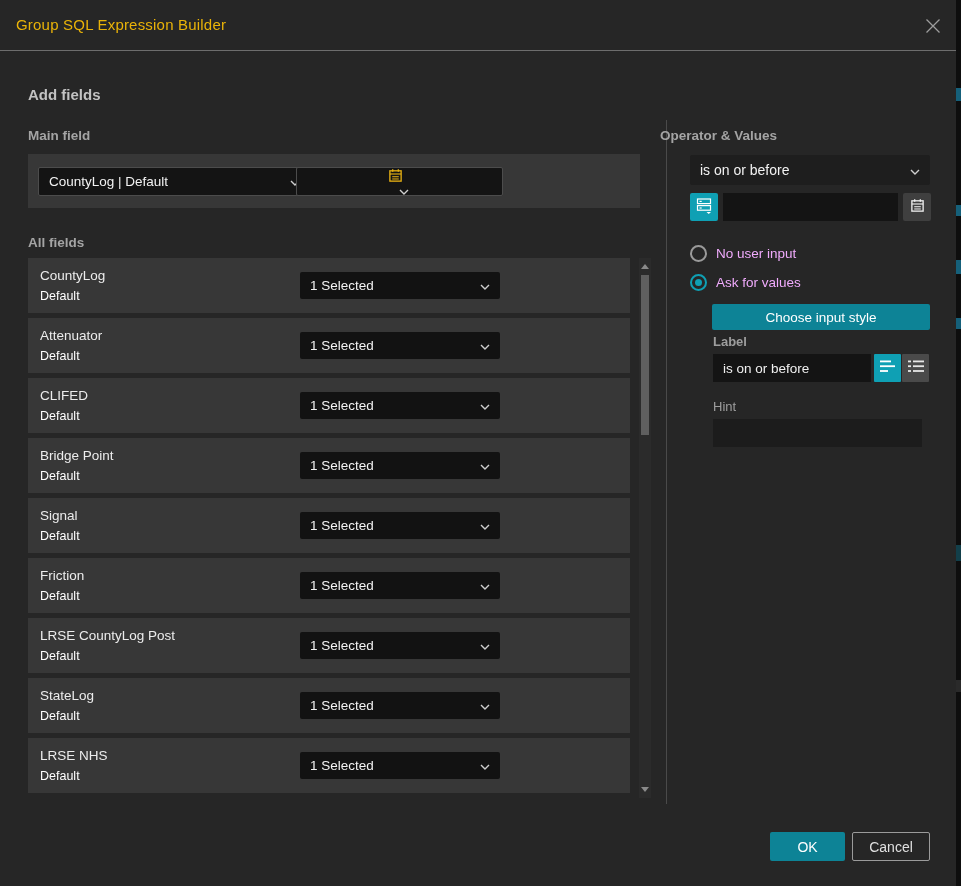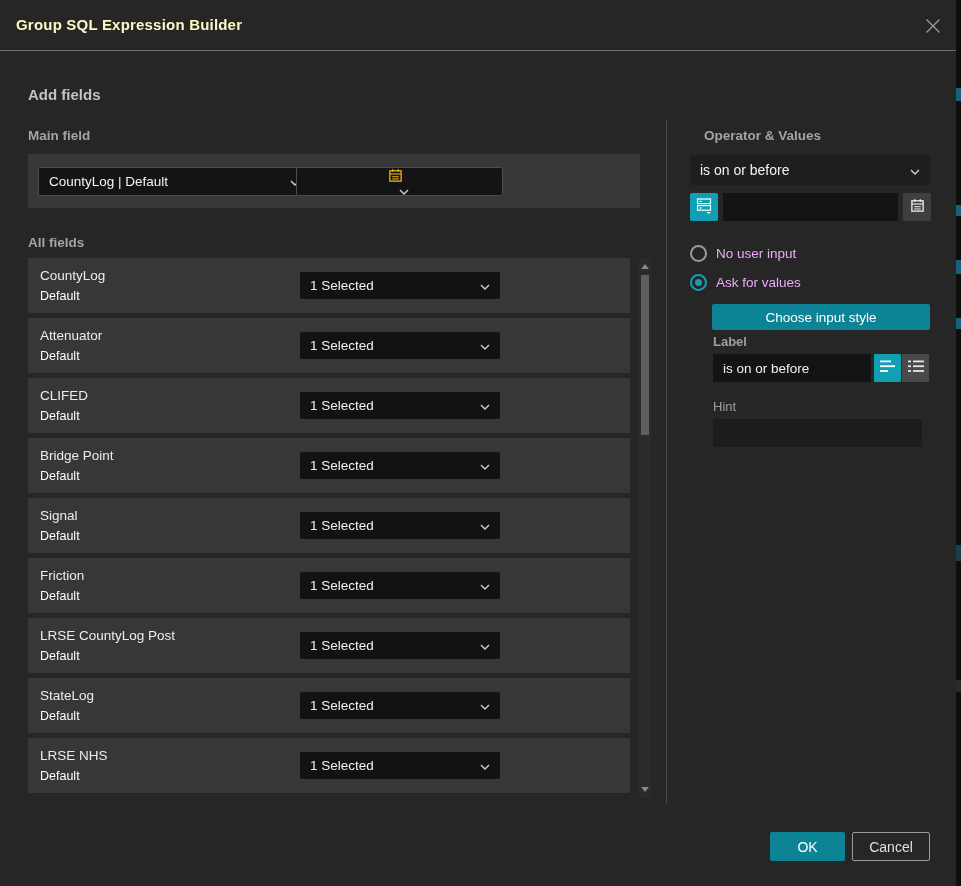--- a/index.html
+++ b/index.html
@@ -6,29 +6,29 @@
   body{
     width:961px;height:886px;position:relative;overflow:hidden;
     background:#101010;
     font-family:"Liberation Sans", sans-serif;
     -webkit-font-smoothing:antialiased;
   }
   .dialog{position:absolute;left:0;top:0;width:956px;height:886px;background:#262626;}
 
   
   .titlebar{position:absolute;left:0;top:0;width:100%;height:51px;border-bottom:1px solid #6d6d6d;box-sizing:border-box;}
-  .titlebar .title{position:absolute;left:16px;top:16px;font-size:15px;font-weight:bold;color:#fef9c3;letter-spacing:.2px;}
+  .titlebar .title{position:absolute;left:16px;top:16px;font-size:15px;font-weight:normal;color:#eab308;letter-spacing:.2px;}
   .close-btn{position:absolute;right:13px;top:16px;width:20px;height:20px;cursor:pointer;display:flex;align-items:center;justify-content:center;}
 
   
   .h-add{position:absolute;left:28px;top:86px;font-size:15px;font-weight:bold;color:#c2c2c2;}
   .sec-label{position:absolute;font-size:13.5px;font-weight:bold;color:#a4a4a4;}
   .lbl-main{left:28px;top:128px;}
   .lbl-all{left:28px;top:235px;}
-  .lbl-op{left:704px;top:128px;}
+  .lbl-op{left:660px;top:128px;}
 
   
   .selectbox{box-sizing:border-box;display:flex;align-items:center;background:#141414;color:#f2f2f2;
     font-size:13.5px;border-radius:2px;padding:0 10px;cursor:pointer;}
   .selectbox .grow{flex:1;white-space:nowrap;overflow:hidden;}
   .chev{flex:none;margin-left:8px;}
 
   
   .main-row{position:absolute;left:28px;top:154px;width:612px;height:54px;background:#373737;}
   .sel-layer{position:absolute;left:10px;top:13px;width:273px;height:29px;border:1px solid #4c4c4c;}

